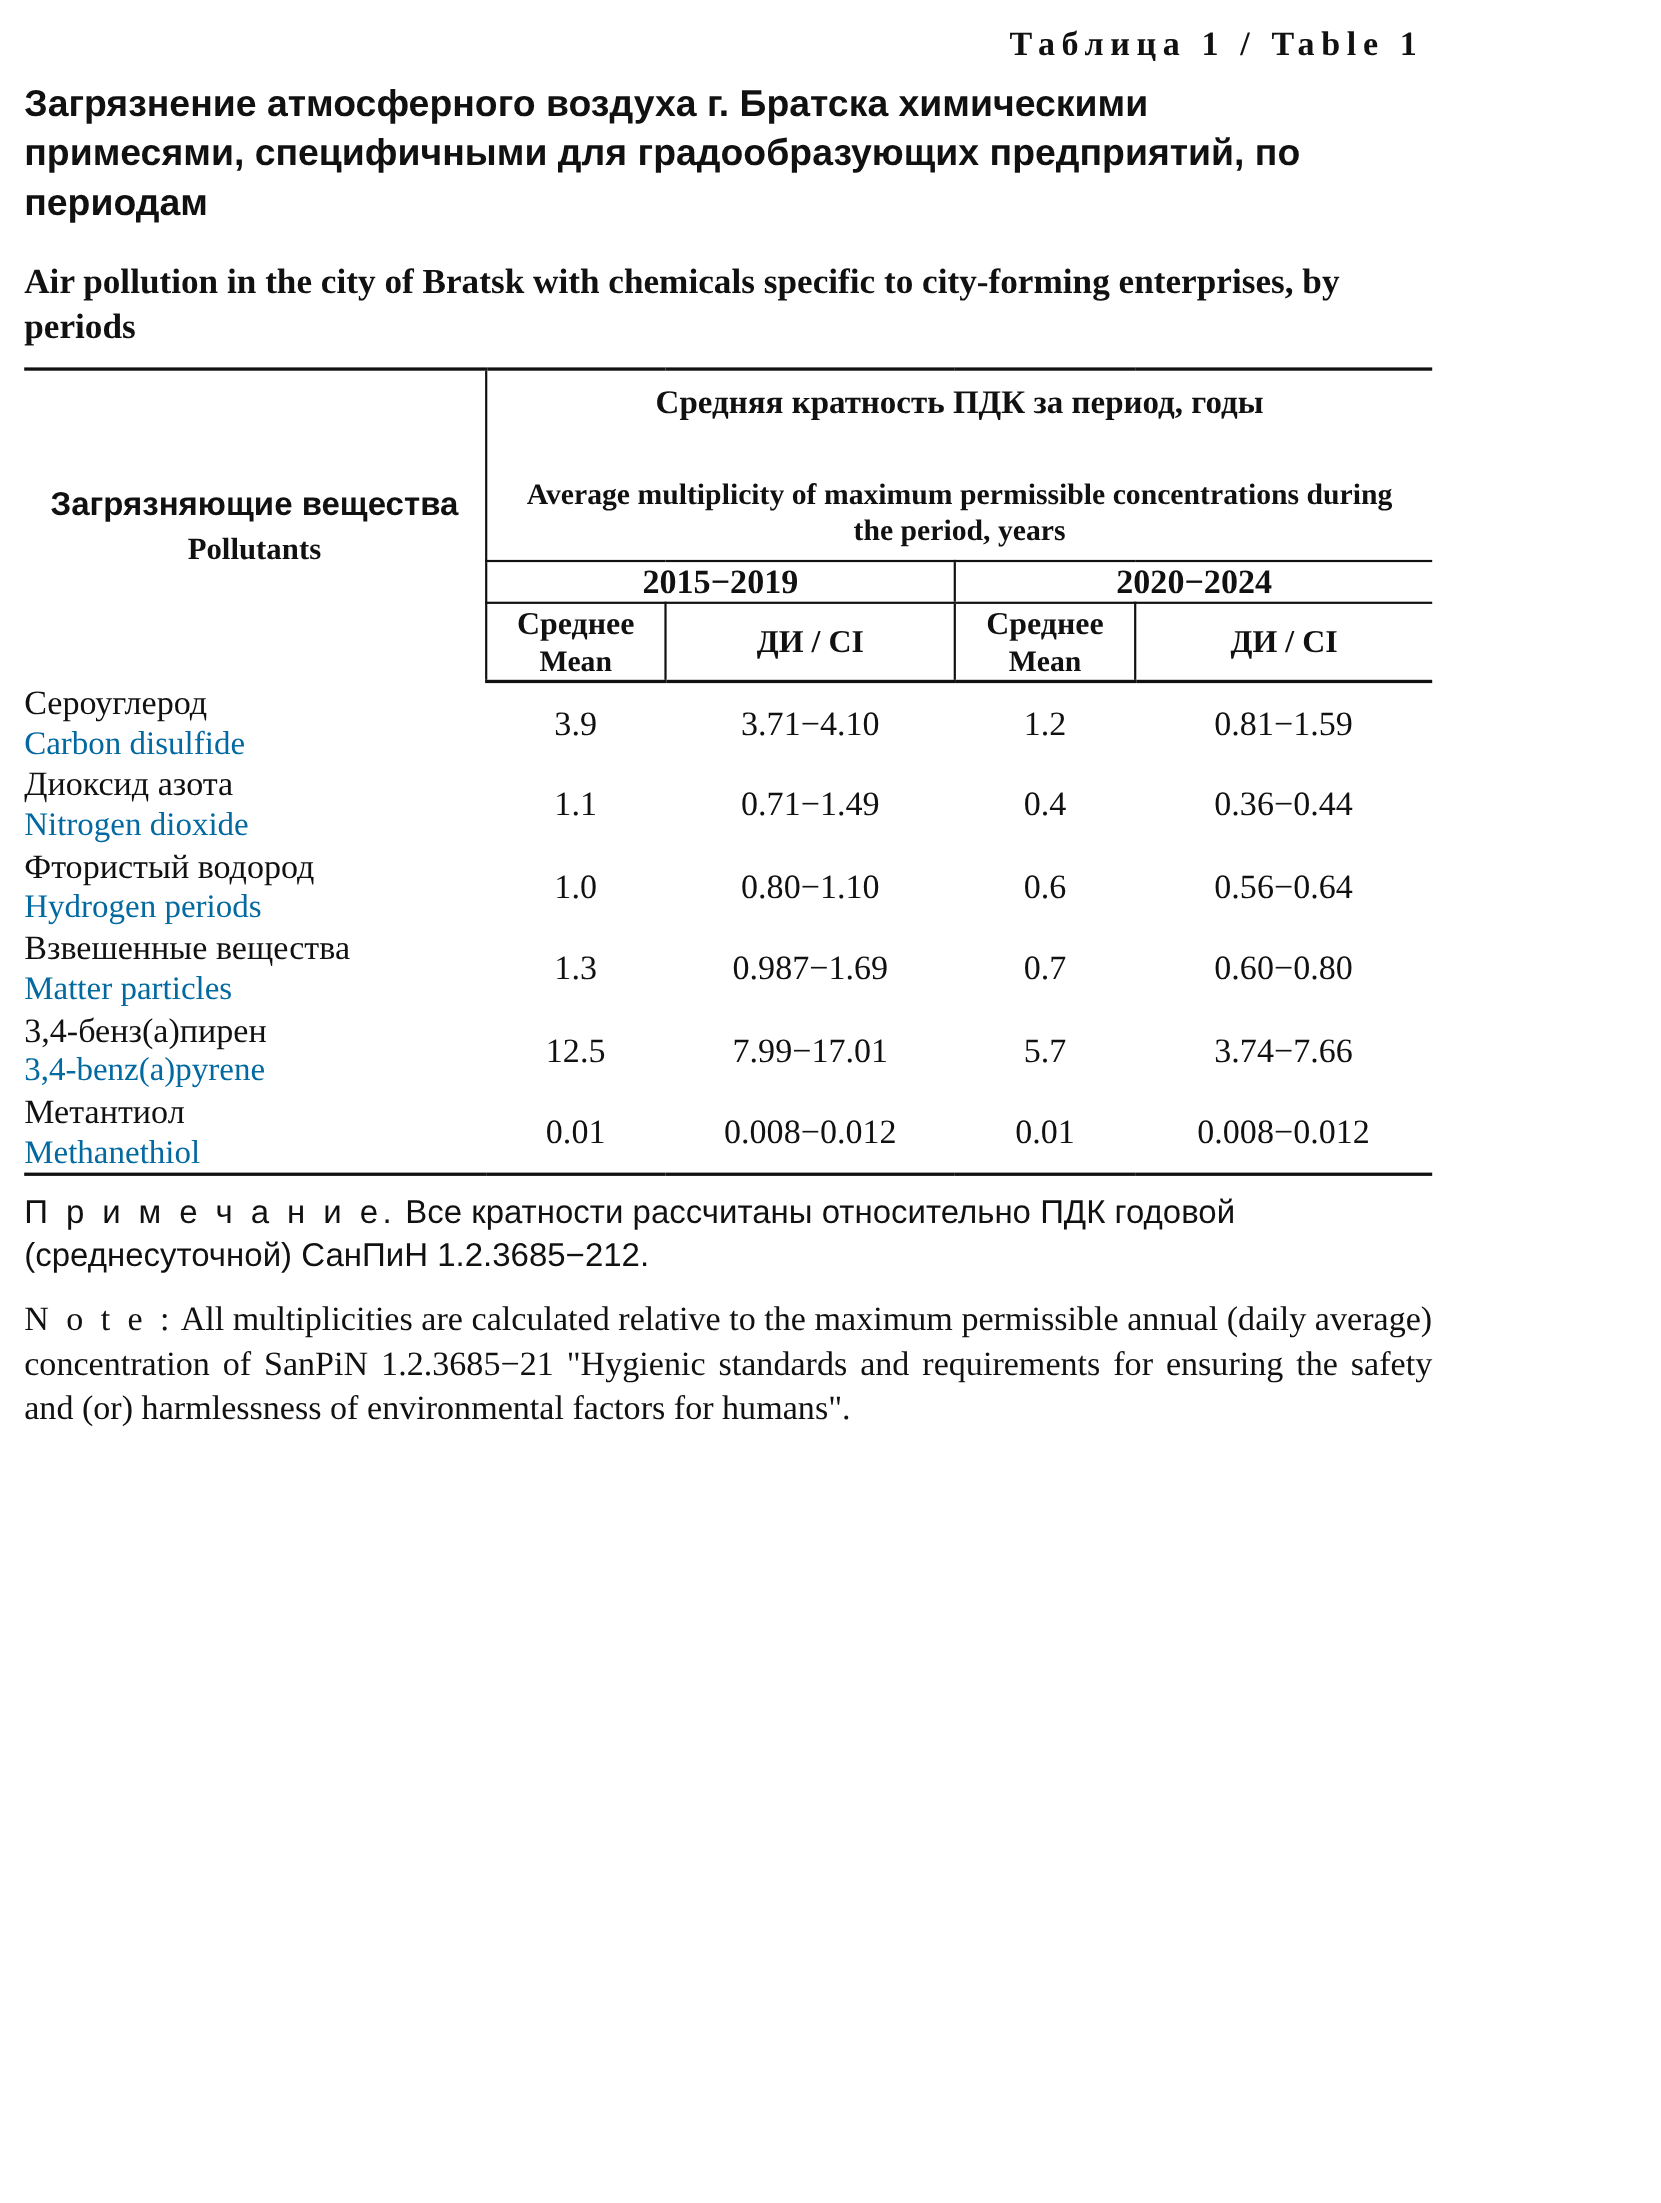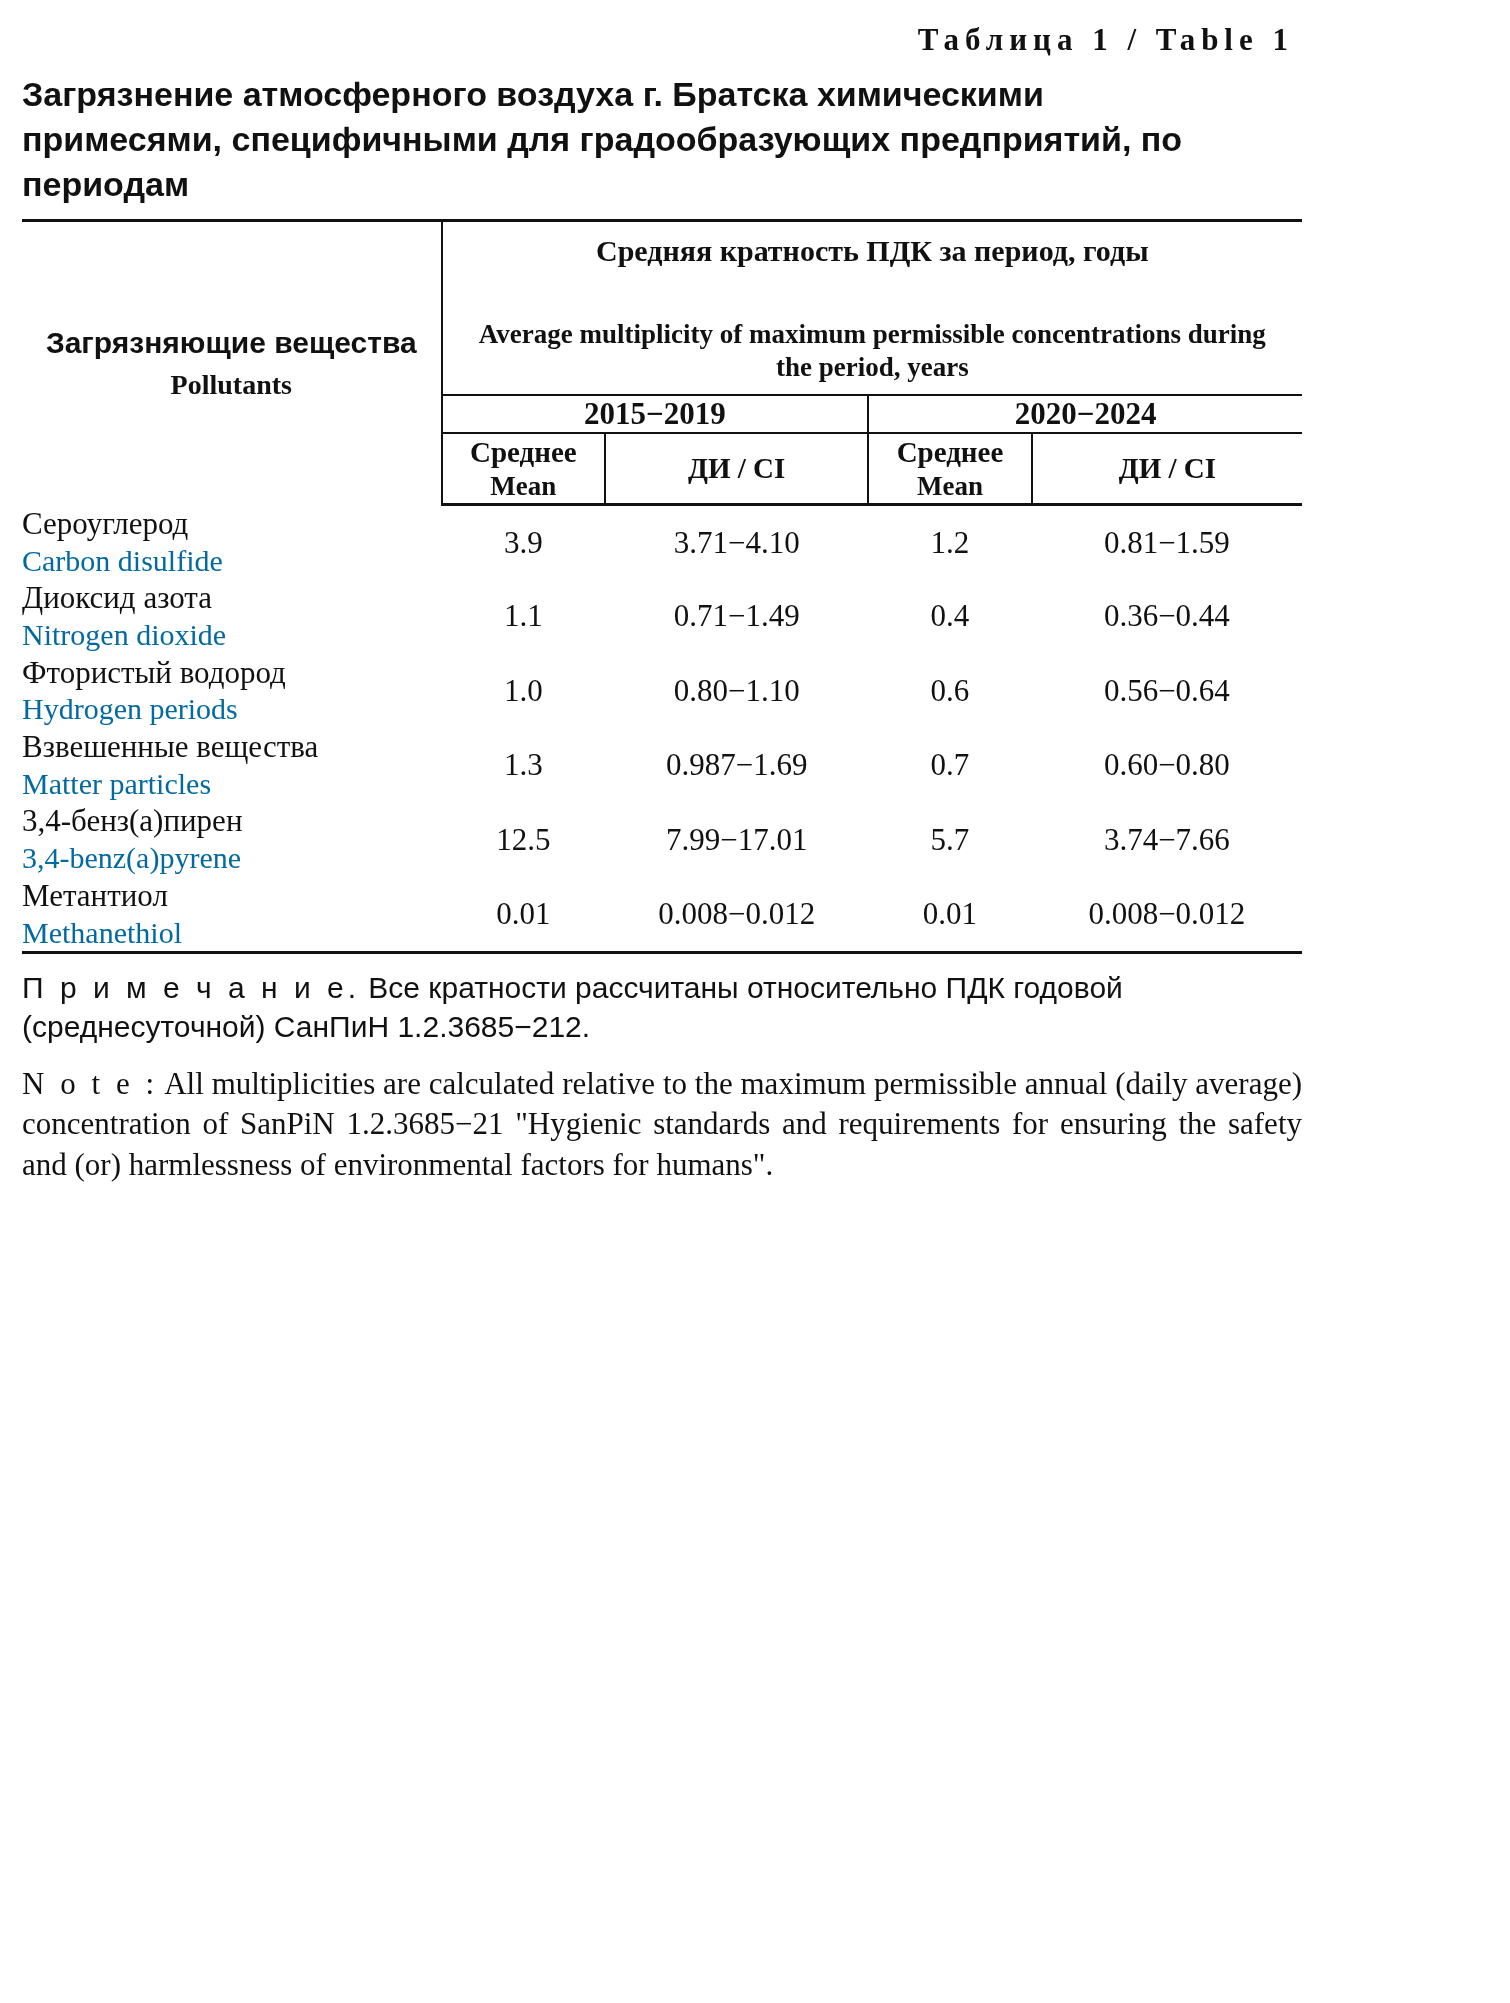--- a/index.html
+++ b/index.html
@@ -26,21 +26,21 @@
     font-weight: bold;
     letter-spacing: 6px;
     margin: 4px 8px 14px 0;
     white-space: nowrap;
   }
   .title-ru {
     font-family: "Liberation Sans", "DejaVu Sans", sans-serif;
     font-weight: bold;
     font-size: 34px;
     line-height: 1.32;
-    margin: 0 60px 12px 0;
+    margin: 0 60px 28px 0;
   }
   .title-en {
     font-weight: bold;
     font-size: 32px;
     line-height: 1.30;
     margin: 0 20px 16px 0;
   }
 
   
   table.data {
@@ -151,20 +151,21 @@
   }
 </style>
 </head>
 <body>
 
 <div class="page">
 
   <div class="table-label">Таблица 1 / Table 1</div>
 
   <div class="title-ru">Загрязнение атмосферного воздуха г. Братска химическими примесями, специфичными для градообразующих предприятий, по периодам</div>
+  <div class="title-en">Air pollution in the city of Bratsk with chemicals specific to city-forming enterprises, by periods</div>
 
   <table class="data">
     <colgroup>
       <col style="width:29.5%">
       <col style="width:11.5%">
       <col style="width:18.5%">
       <col style="width:11.5%">
       <col style="width:19%">
     </colgroup>
     <thead>

